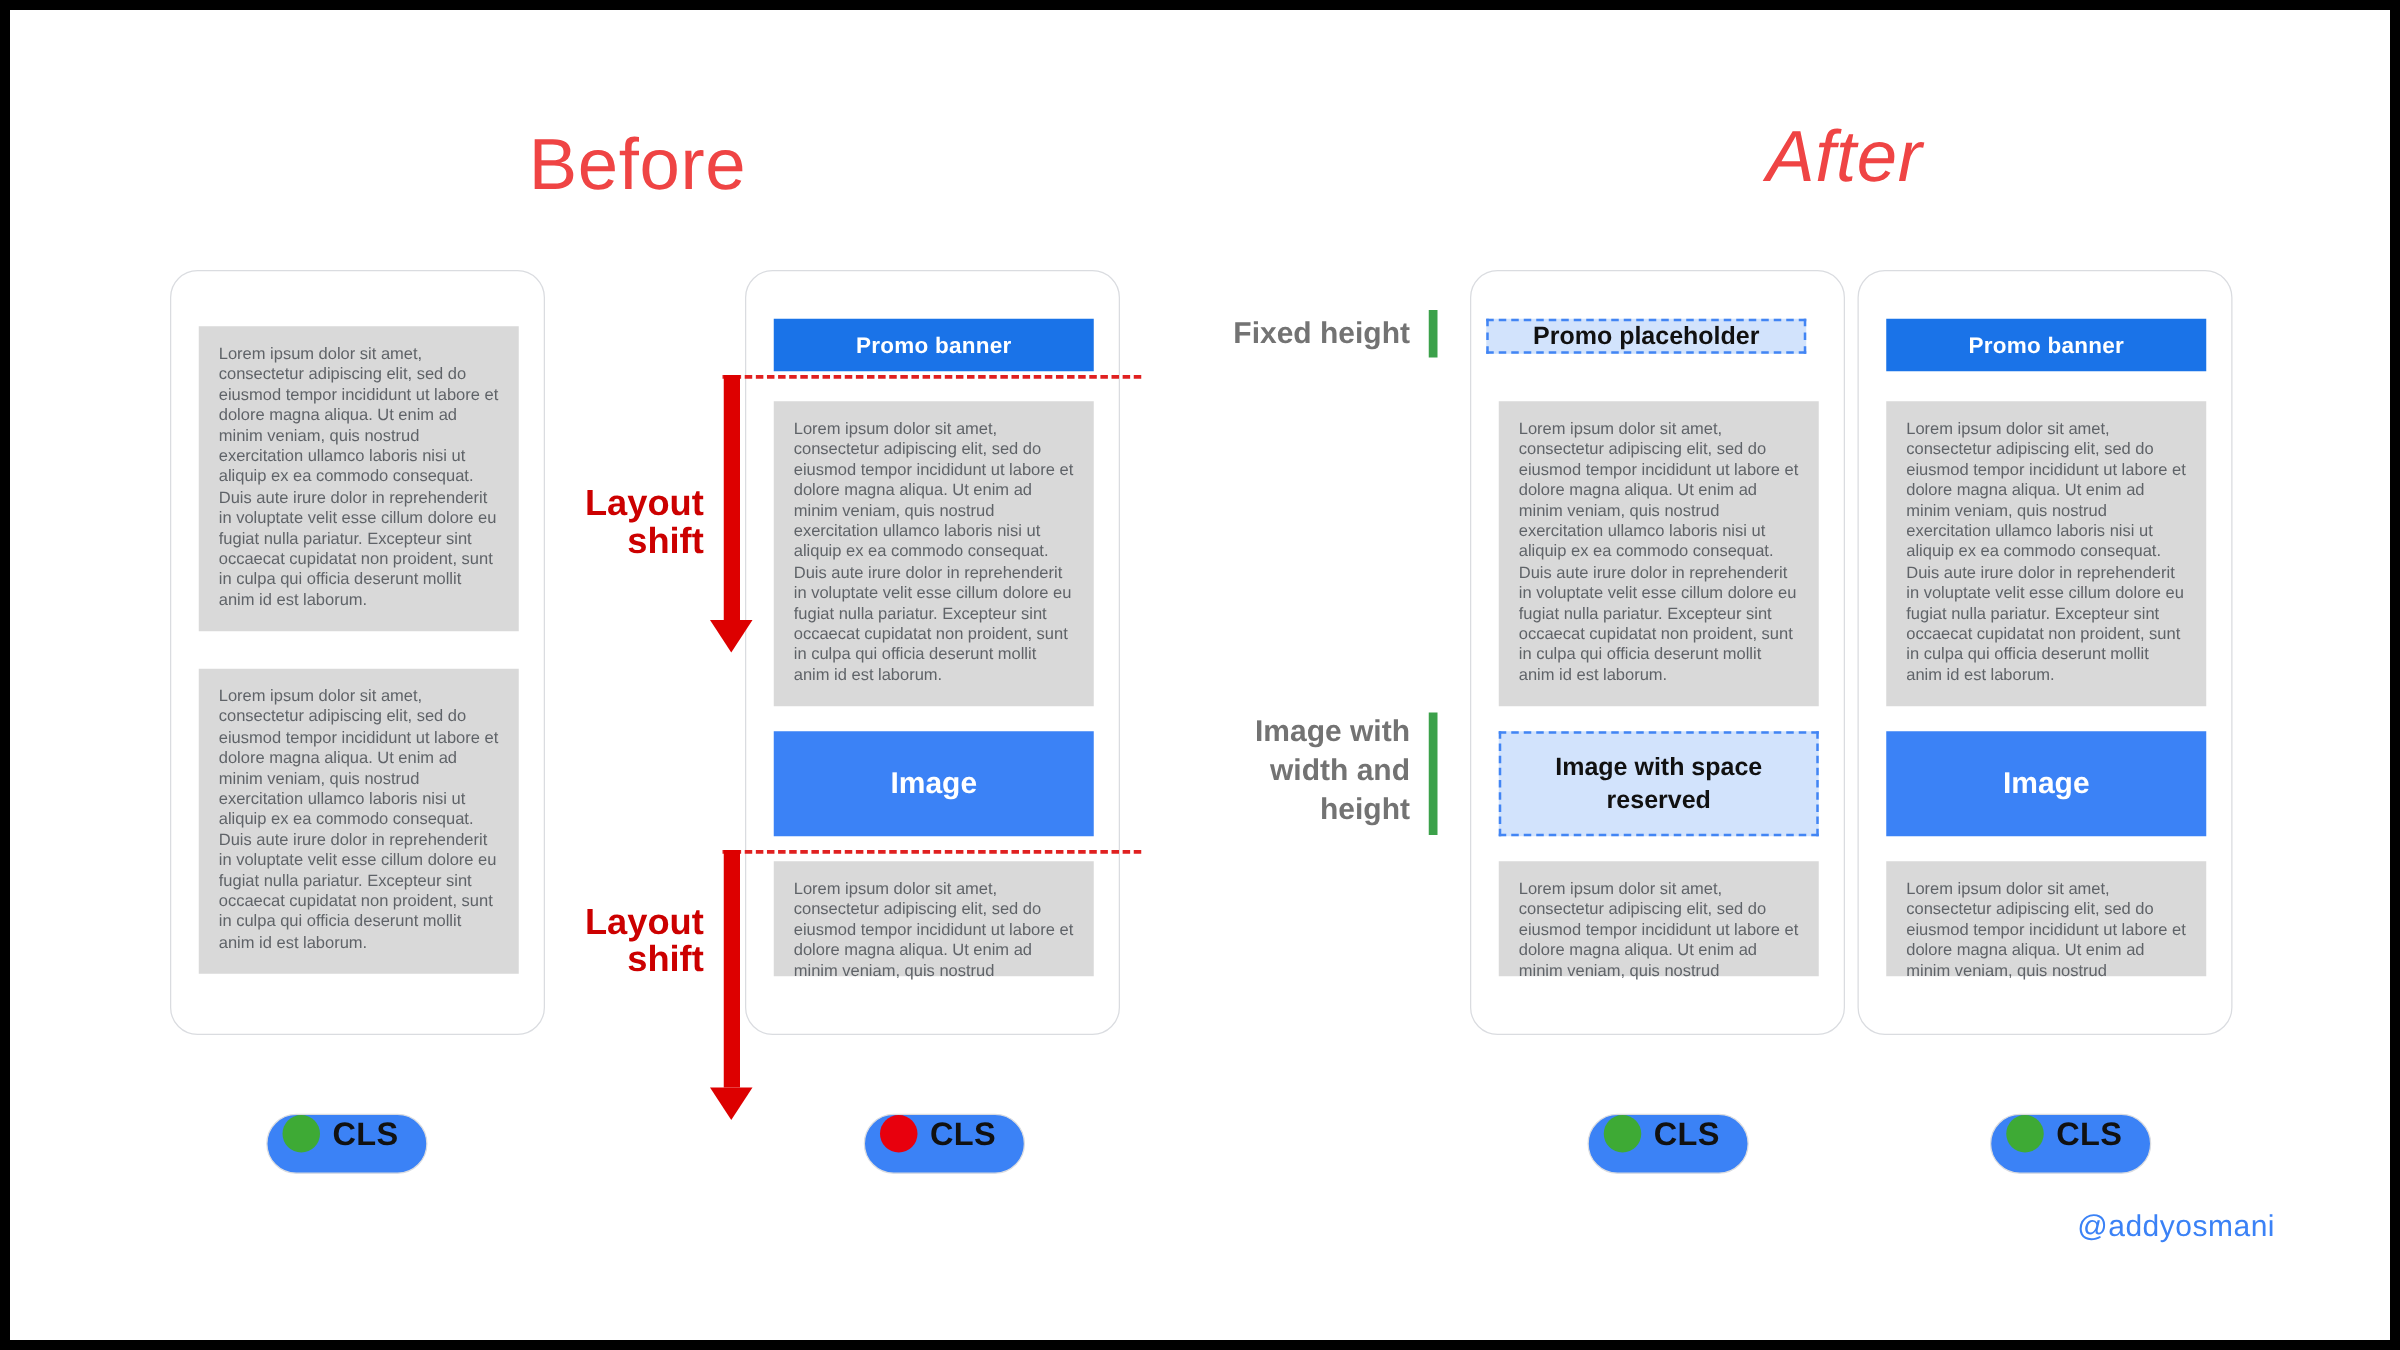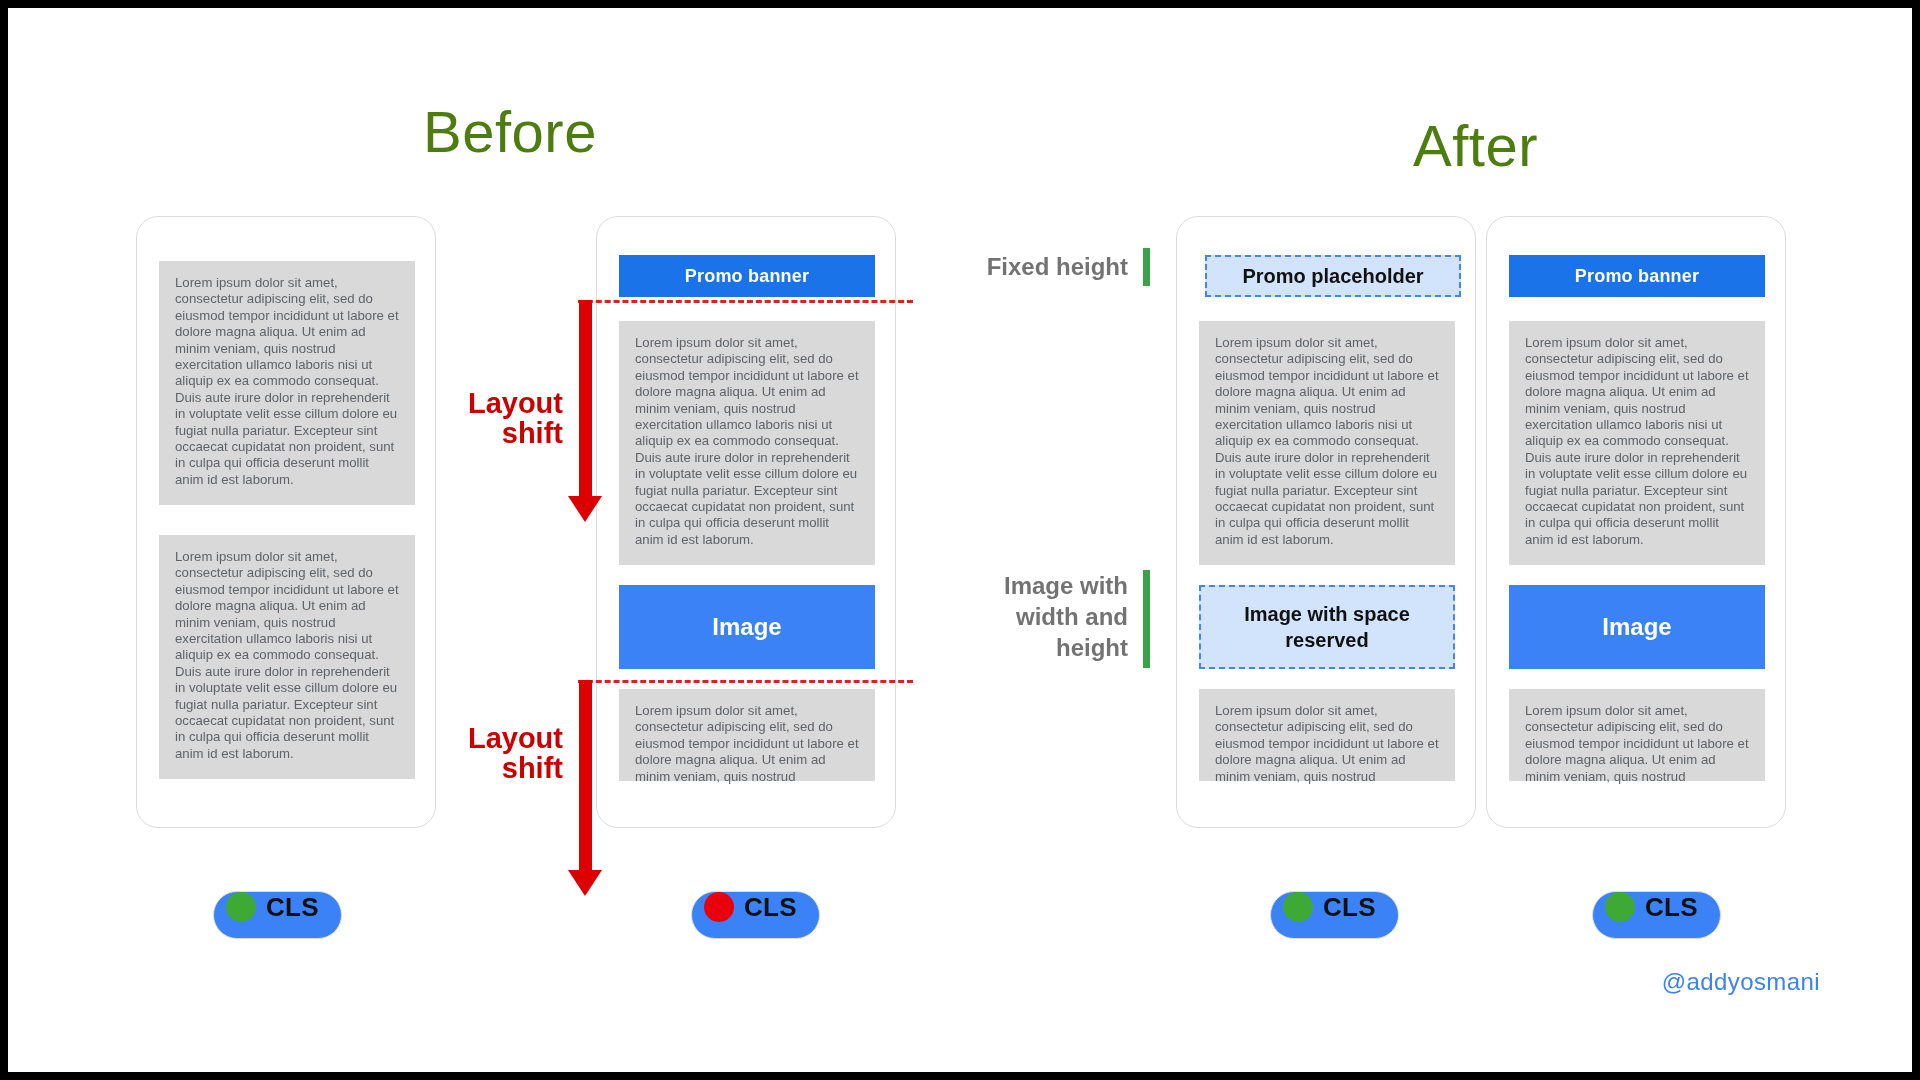--- a/index.html
+++ b/index.html
@@ -15,26 +15,26 @@
     width:1904px;height:1064px;
     background:#ffffff;
     overflow:hidden;
   }
 
   
   .section-title{
     position:absolute;
     font-size:58px;
     font-weight:400;
-    color:#4d7c0f;
+    color:#ef4444;
     letter-spacing:0.5px;
     white-space:nowrap;
   }
   #title-before{left:415px;top:90px;}
-  #title-after{left:1405px;top:104px;}
+  #title-after{left:1405px;top:84px;font-style:italic;}
 
   
   .phone{
     position:absolute;
     background:#ffffff;
     border:1.5px solid #dadce0;
     border-radius:22px;
     box-sizing:border-box;
   }
   #phone-1{left:128px;top:208px;width:300px;height:612px;}
@@ -214,21 +214,21 @@
 
   <div class="green-label" style="left:940px;top:243px;width:180px;">Fixed height</div>
   <div class="green-bar" style="left:1135px;top:240px;height:38px;"></div>
 
   <div class="green-label" style="left:930px;top:562px;width:190px;">Image with
 width and
 height</div>
   <div class="green-bar" style="left:1135px;top:562px;height:98px;"></div>
 
   <div class="phone" id="phone-3">
-    <div class="placeholder" style="left:28px;top:38px;width:256px;height:42px;">Promo  placeholder</div>
+    <div class="placeholder" style="left:12px;top:38px;width:256px;height:28px;">Promo  placeholder</div>
     <div class="text-card" style="left:22px;top:104px;width:256px;height:244px;">Lorem ipsum dolor sit amet, consectetur adipiscing elit, sed do eiusmod tempor incididunt ut labore et dolore magna aliqua. Ut enim ad minim veniam, quis nostrud exercitation ullamco laboris nisi ut aliquip ex ea commodo consequat. Duis aute irure dolor in reprehenderit in voluptate velit esse cillum dolore eu fugiat nulla pariatur. Excepteur sint occaecat cupidatat non proident, sunt in culpa qui officia deserunt mollit anim id est laborum.</div>
     <div class="placeholder" style="left:22px;top:368px;width:256px;height:84px;">Image with space reserved</div>
     <div class="text-card" style="left:22px;top:472px;width:256px;height:92px;">Lorem ipsum dolor sit amet, consectetur adipiscing elit, sed do eiusmod tempor incididunt ut labore et dolore magna aliqua. Ut enim ad minim veniam, quis nostrud</div>
   </div>
 
   <div class="phone" id="phone-4">
     <div class="banner" style="left:22px;top:38px;width:256px;height:42px;">Promo banner</div>
     <div class="text-card" style="left:22px;top:104px;width:256px;height:244px;">Lorem ipsum dolor sit amet, consectetur adipiscing elit, sed do eiusmod tempor incididunt ut labore et dolore magna aliqua. Ut enim ad minim veniam, quis nostrud exercitation ullamco laboris nisi ut aliquip ex ea commodo consequat. Duis aute irure dolor in reprehenderit in voluptate velit esse cillum dolore eu fugiat nulla pariatur. Excepteur sint occaecat cupidatat non proident, sunt in culpa qui officia deserunt mollit anim id est laborum.</div>
     <div class="image-block" style="left:22px;top:368px;width:256px;height:84px;">Image</div>
     <div class="text-card" style="left:22px;top:472px;width:256px;height:92px;">Lorem ipsum dolor sit amet, consectetur adipiscing elit, sed do eiusmod tempor incididunt ut labore et dolore magna aliqua. Ut enim ad minim veniam, quis nostrud</div>

